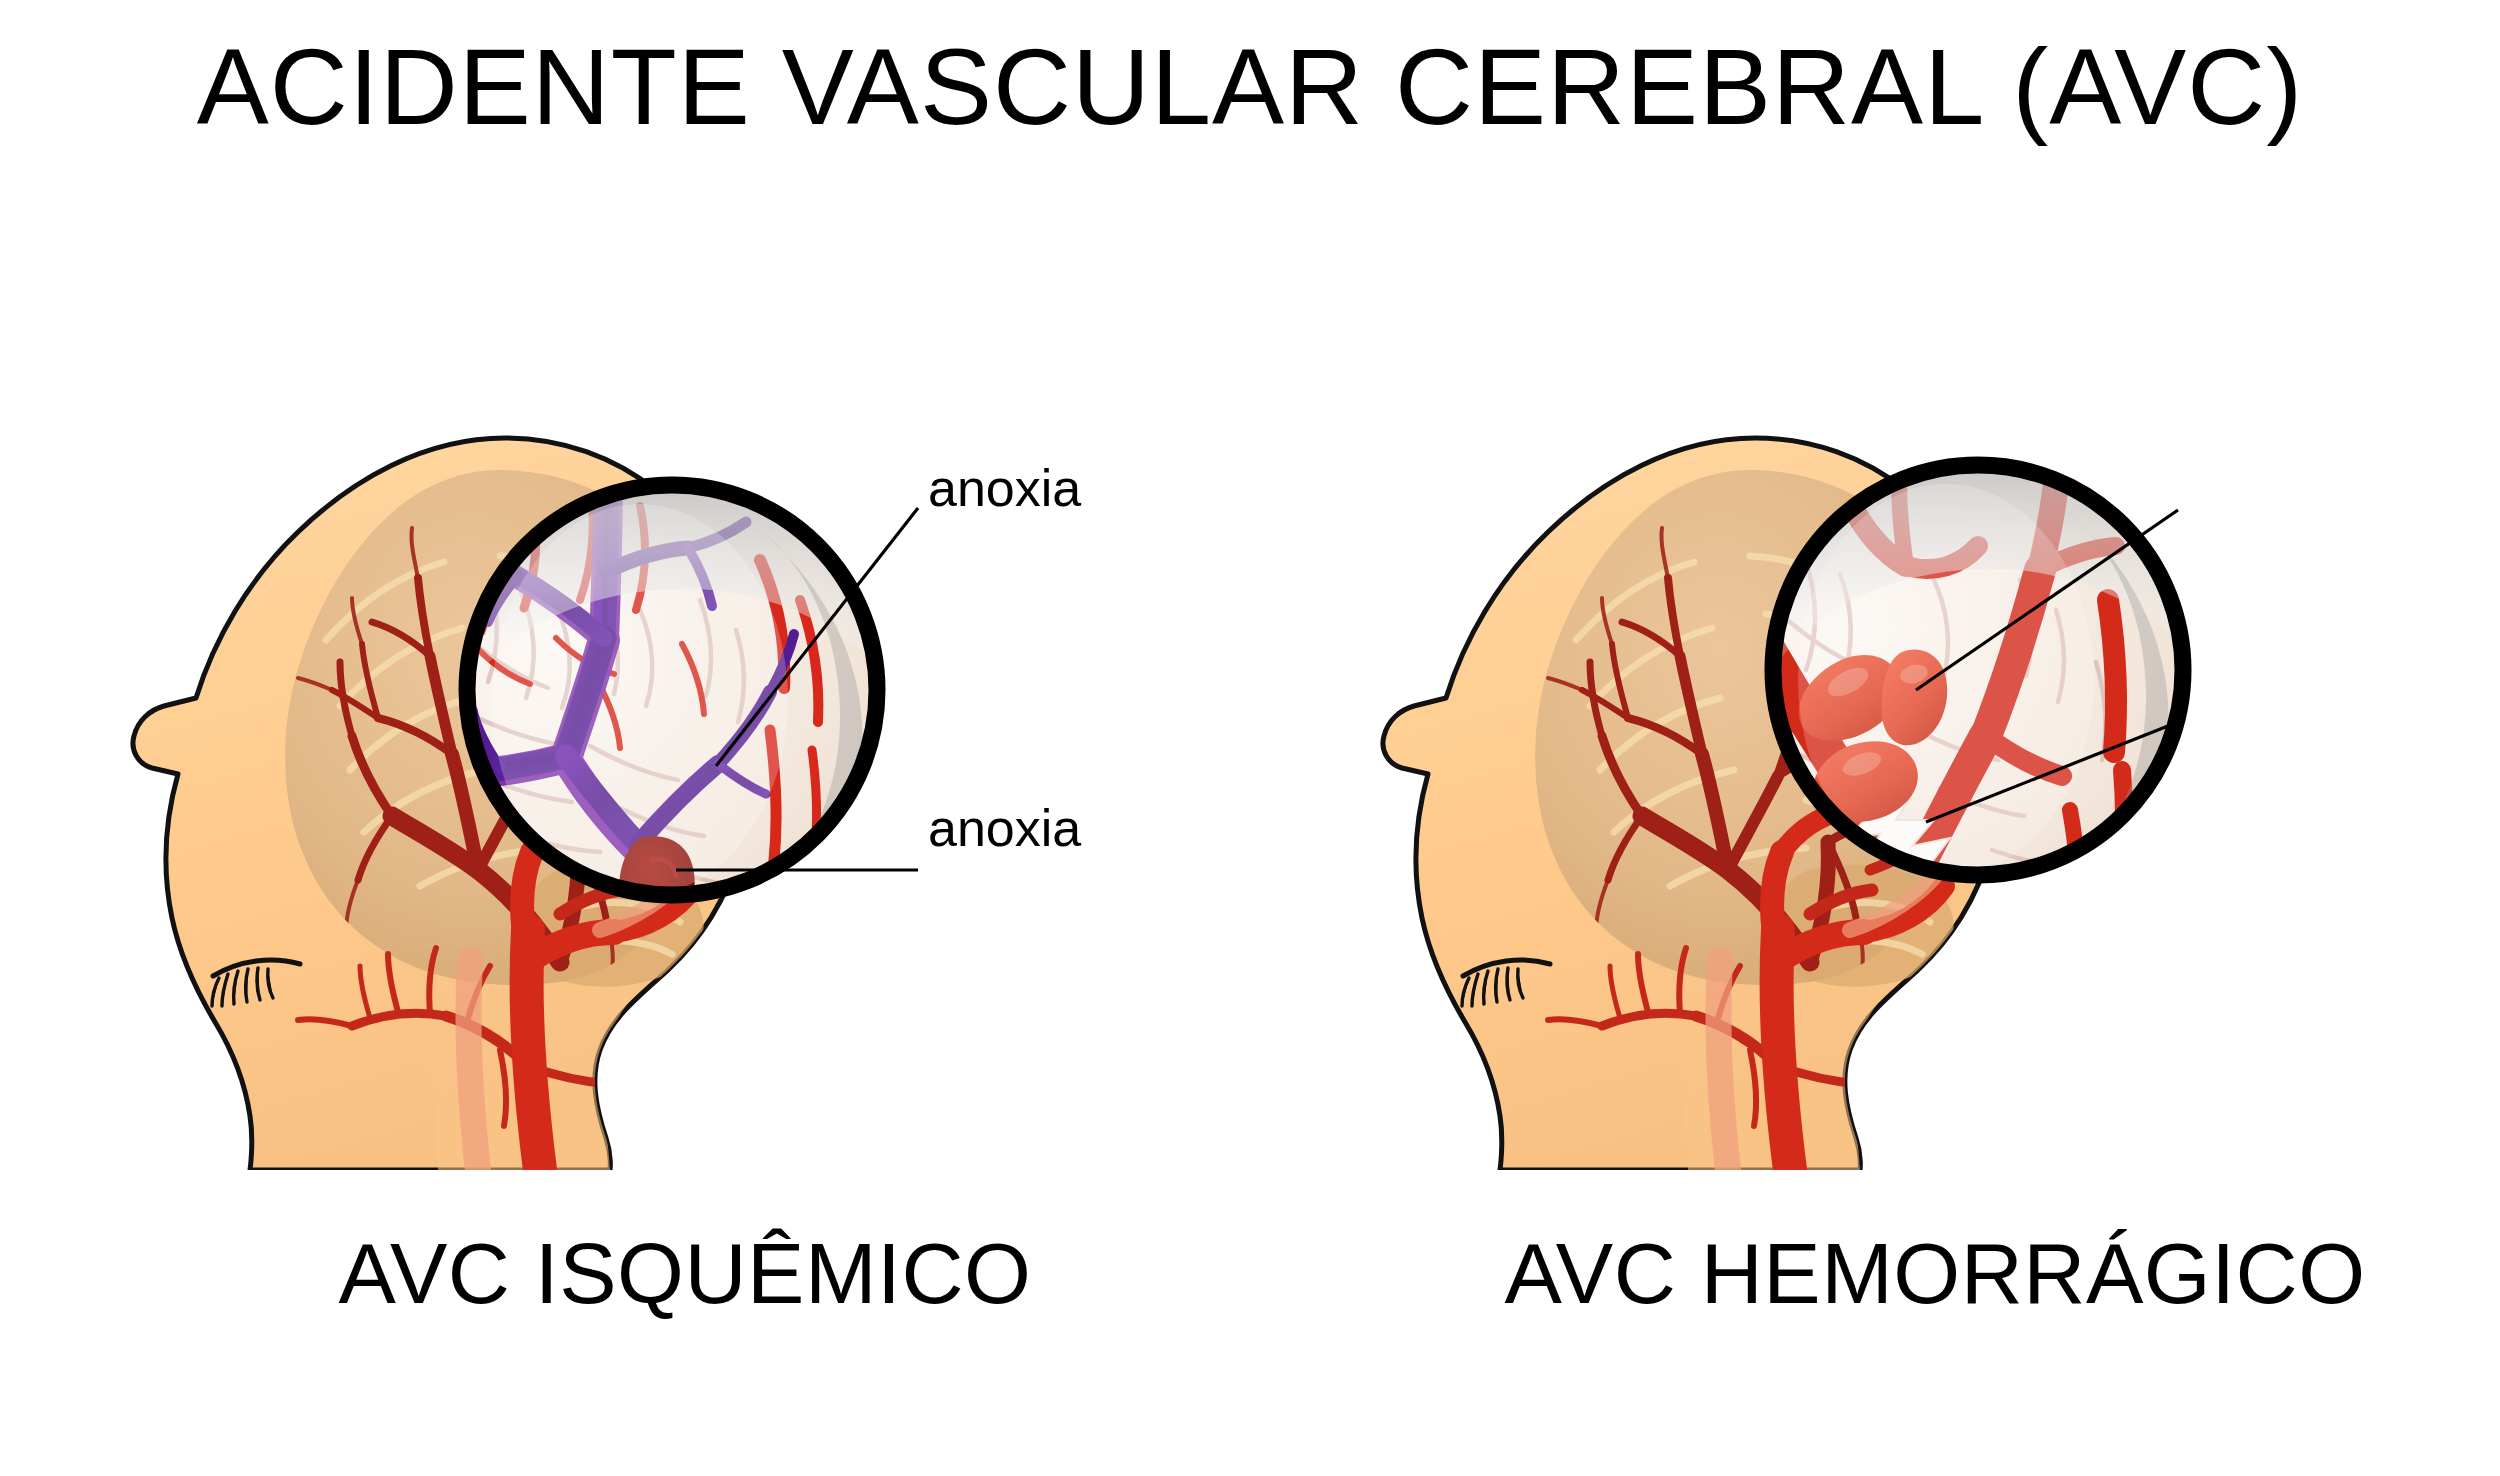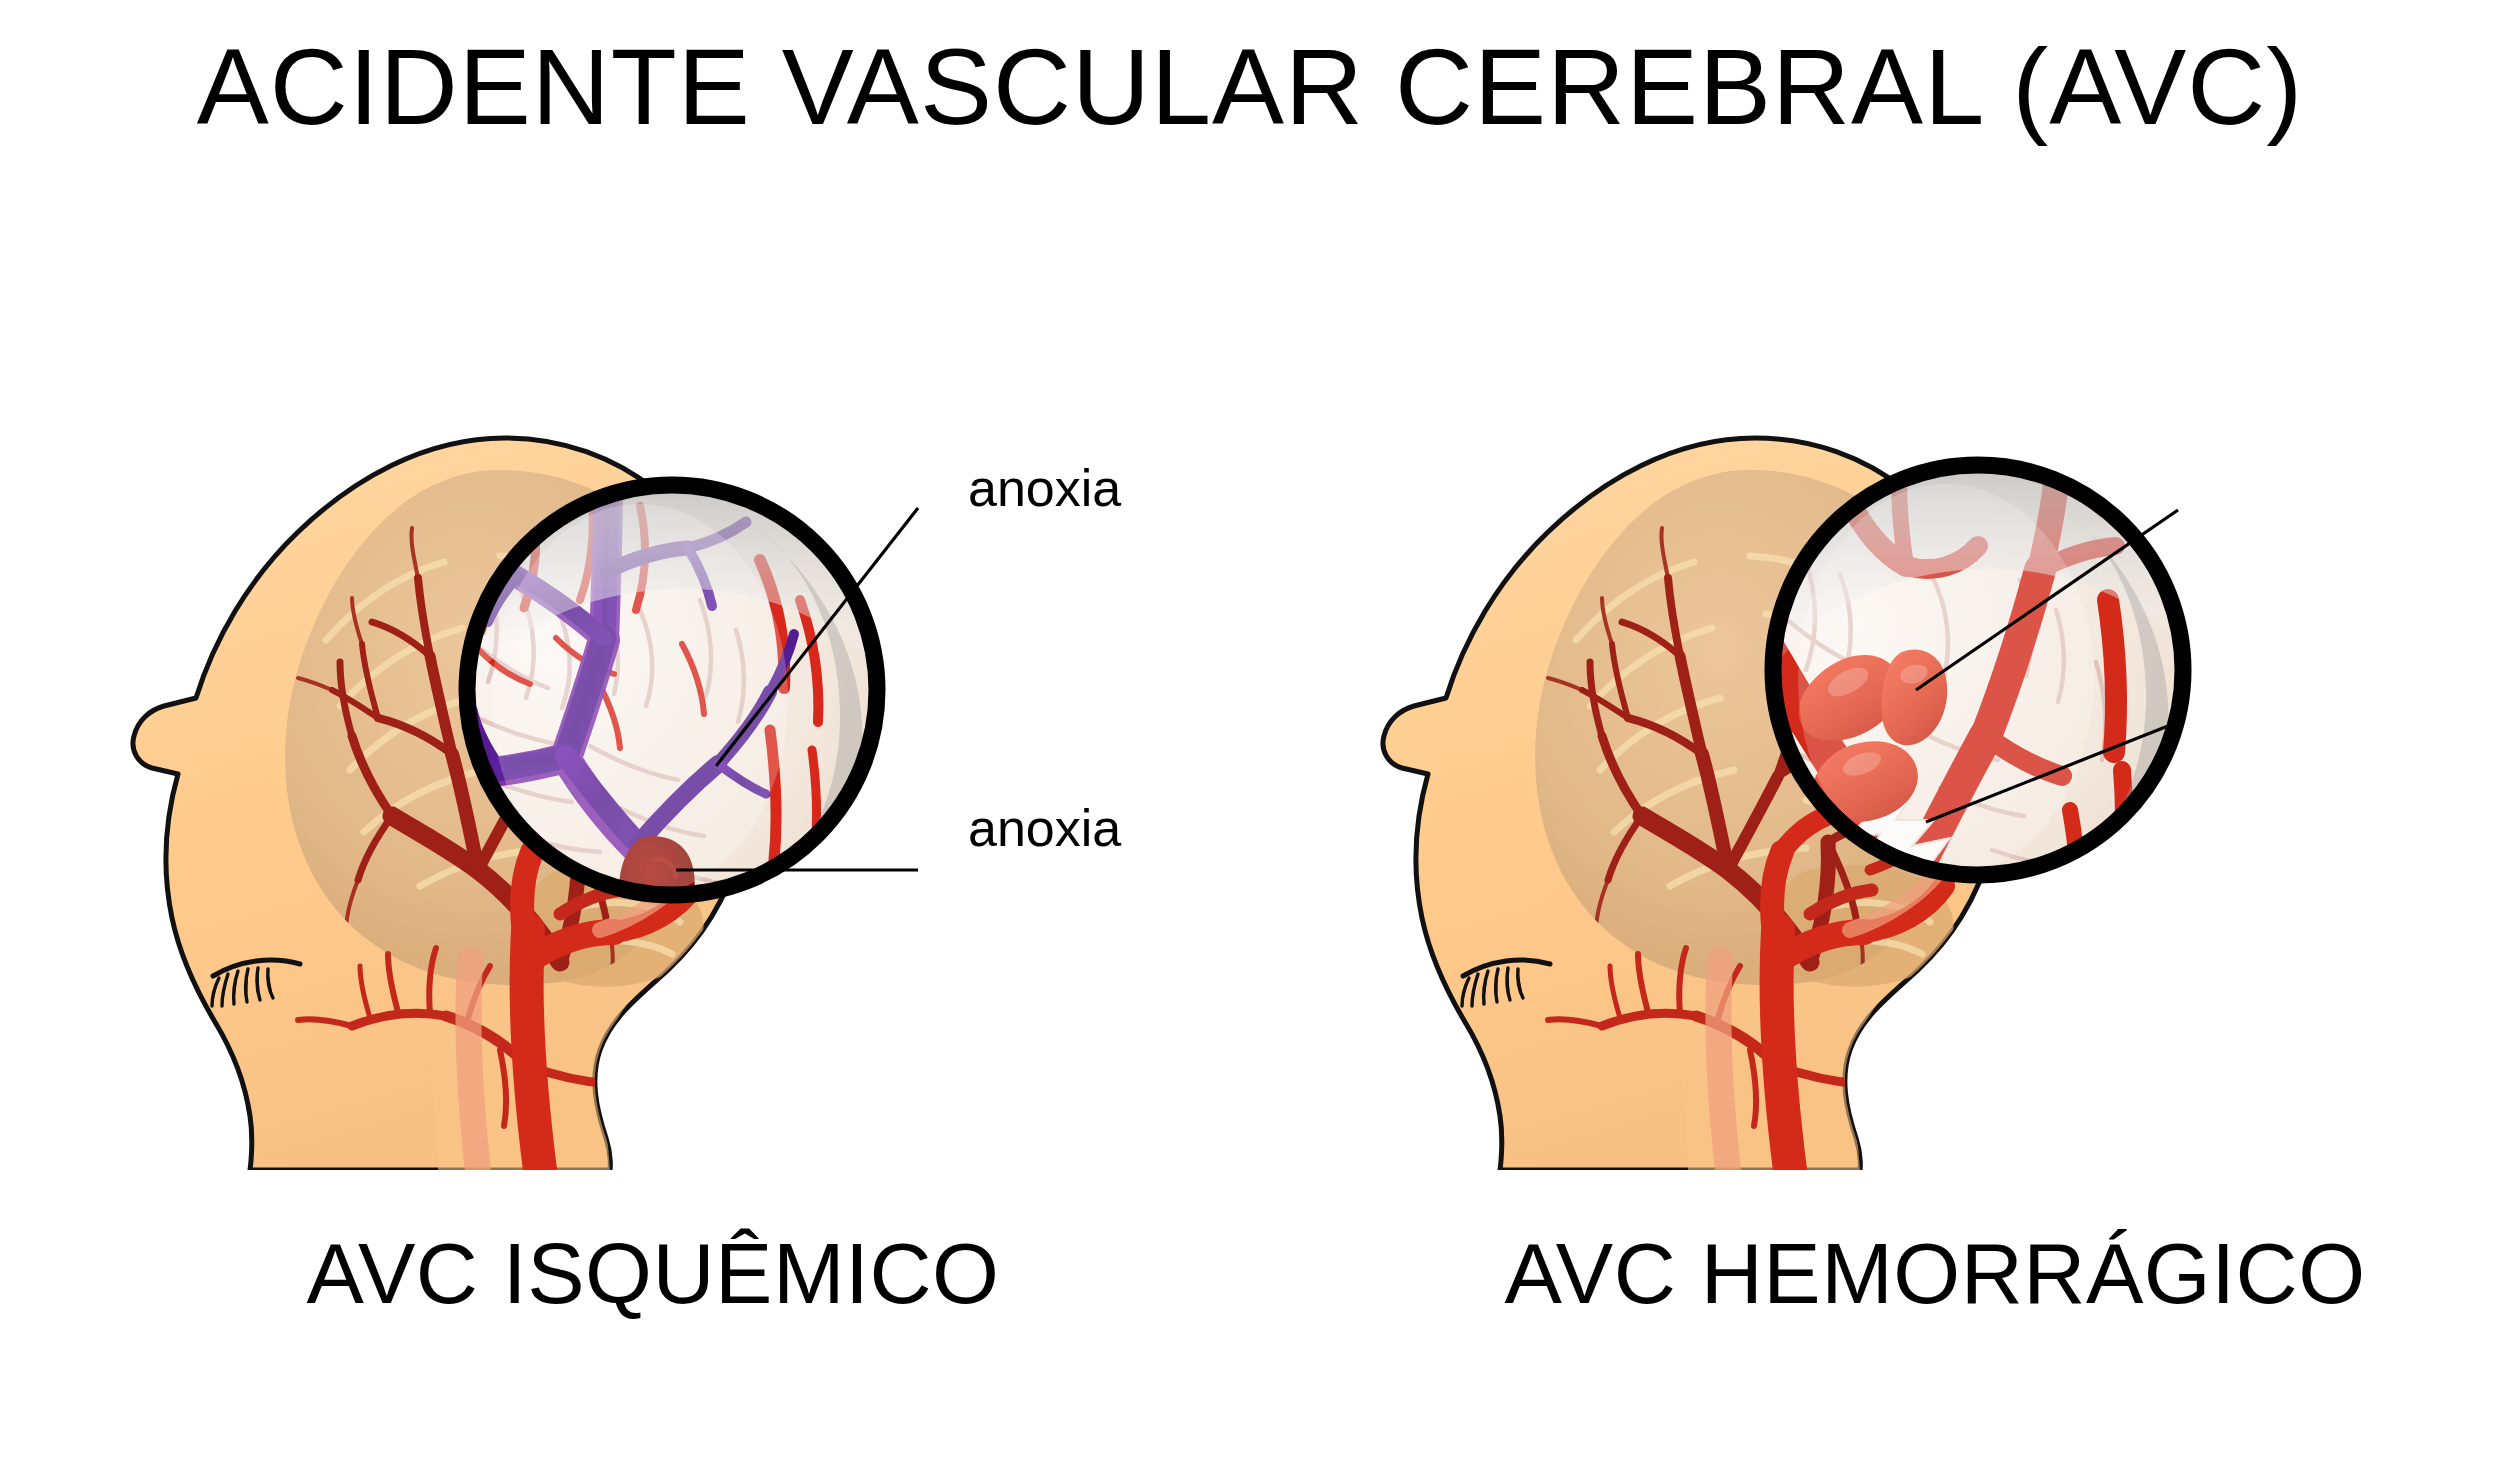--- a/index.html
+++ b/index.html
@@ -65,32 +65,31 @@
     top: 1060px;
     left: 0;
     text-align: center;
     font-family: "Liberation Sans", sans-serif;
     font-size: 86px;
     line-height: 1;
     letter-spacing: 0.5px;
     color: #000;
     white-space: nowrap;
   }
-  .caption-left  { padding-left: 28px; }
+  .caption-left  { padding-left: 60px; }
   .caption-right { padding-left: 60px; }
 
   
   .callout {
     position: absolute;
     font-family: "Liberation Sans", sans-serif;
     font-size: 52px;
     line-height: 1.17;
     color: #000;
     white-space: pre-line;
-    margin-left: 40px;
   }
   .callout-anoxia      { left: 928px;  top: 288px; }
   .callout-trombo      { left: 928px;  top: 628px; }
 </style>
 </head>
 <body>
 
 <div id="page">
 
   <div class="page-title">ACIDENTE VASCULAR CEREBRAL (AVC)</div>

